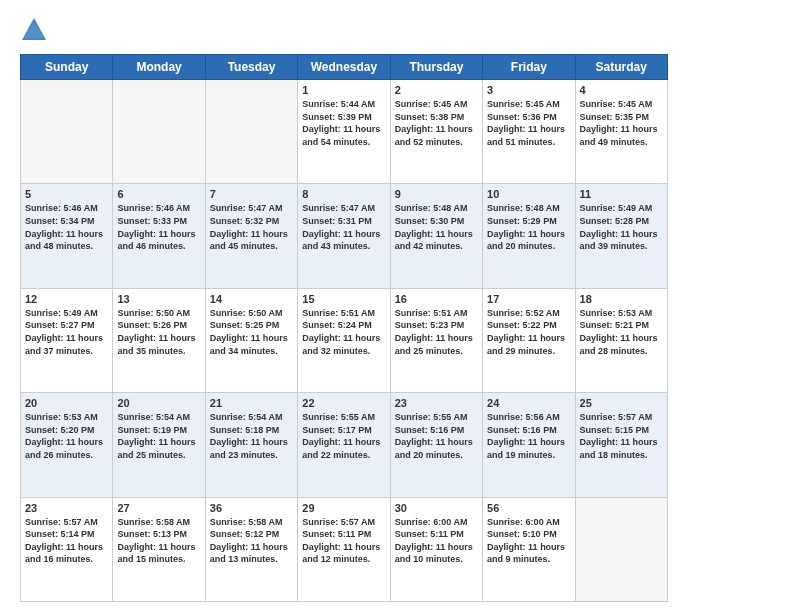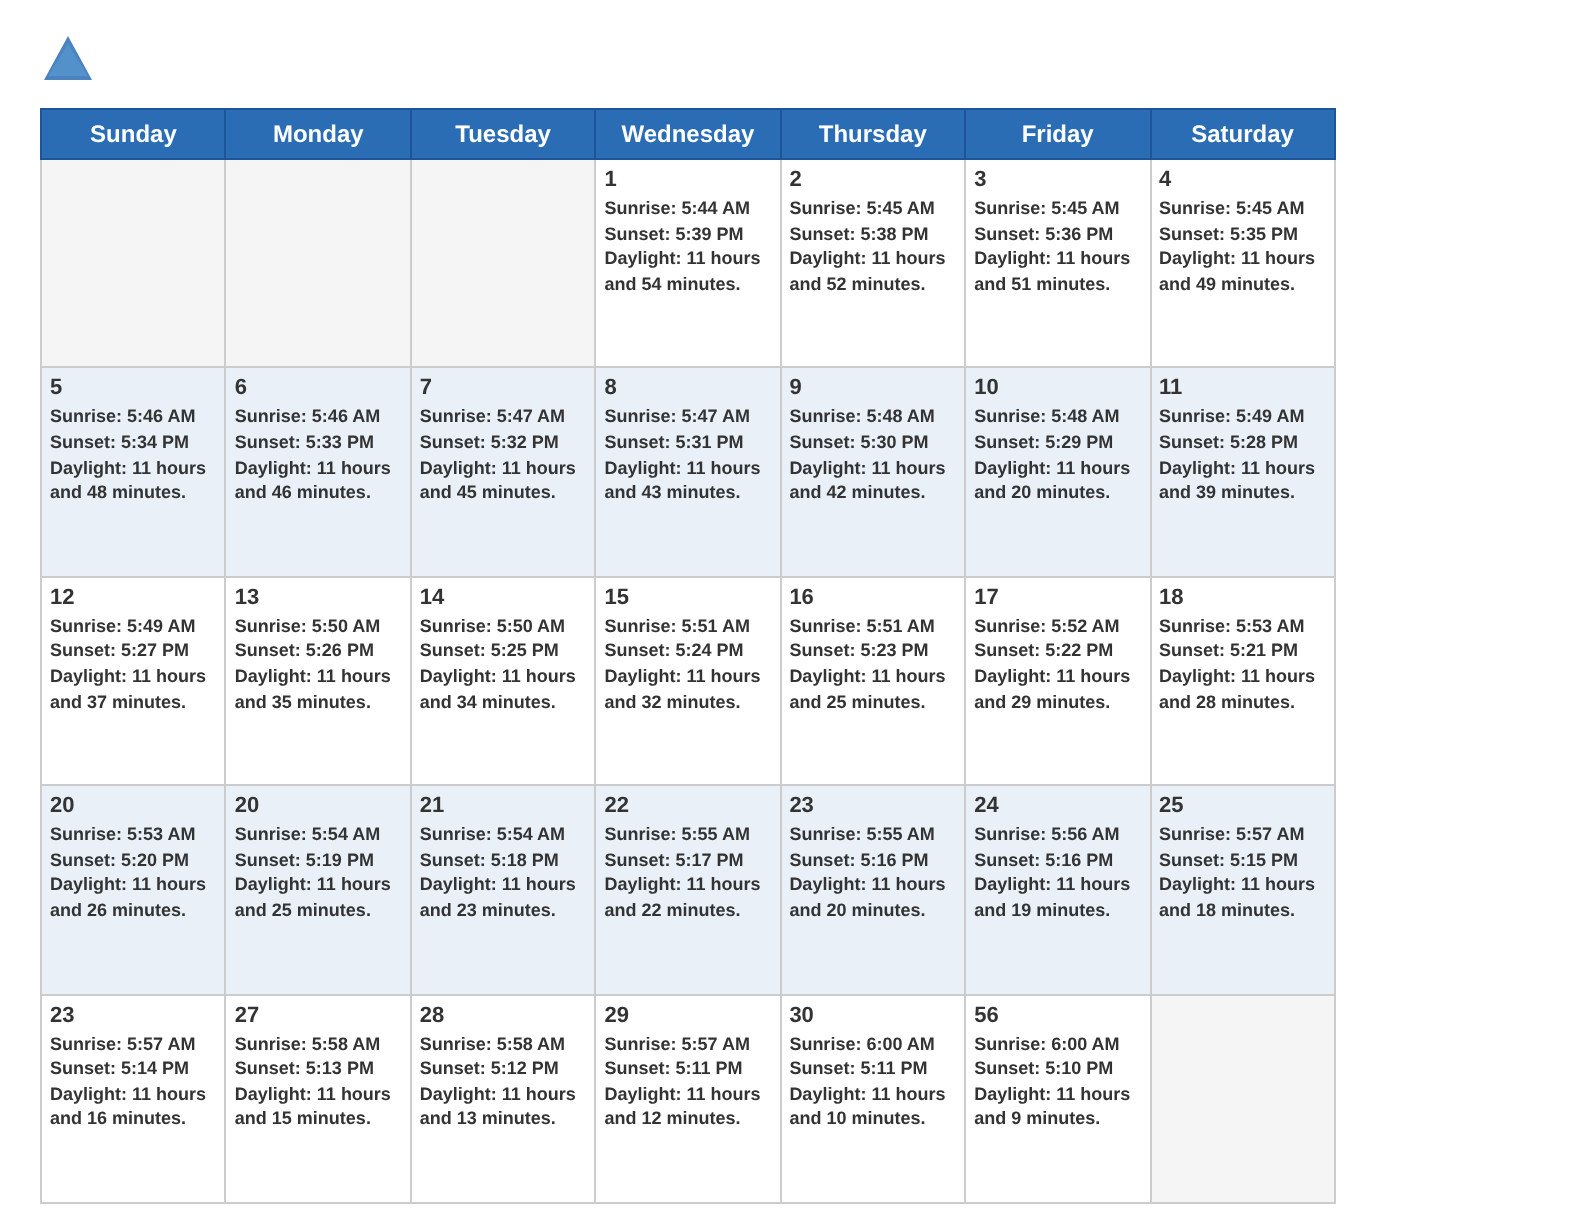--- a/index.html
+++ b/index.html
@@ -244,21 +244,21 @@
         <tr class="row-even">
           <td>
             <span class="day-num">23</span>
             <div class="day-info"><span>Sunrise: 5:57 AM</span><br><span>Sunset: 5:14 PM</span><br><span>Daylight: 11 hours and 16 minutes.</span></div>
           </td>
           <td>
             <span class="day-num">27</span>
             <div class="day-info"><span>Sunrise: 5:58 AM</span><br><span>Sunset: 5:13 PM</span><br><span>Daylight: 11 hours and 15 minutes.</span></div>
           </td>
           <td>
-            <span class="day-num">28</span>
+            <span class="day-num">36</span>
             <div class="day-info"><span>Sunrise: 5:58 AM</span><br><span>Sunset: 5:12 PM</span><br><span>Daylight: 11 hours and 13 minutes.</span></div>
           </td>
           <td>
             <span class="day-num">29</span>
             <div class="day-info"><span>Sunrise: 5:57 AM</span><br><span>Sunset: 5:11 PM</span><br><span>Daylight: 11 hours and 12 minutes.</span></div>
           </td>
           <td>
             <span class="day-num">30</span>
             <div class="day-info"><span>Sunrise: 6:00 AM</span><br><span>Sunset: 5:11 PM</span><br><span>Daylight: 11 hours and 10 minutes.</span></div>
           </td>

